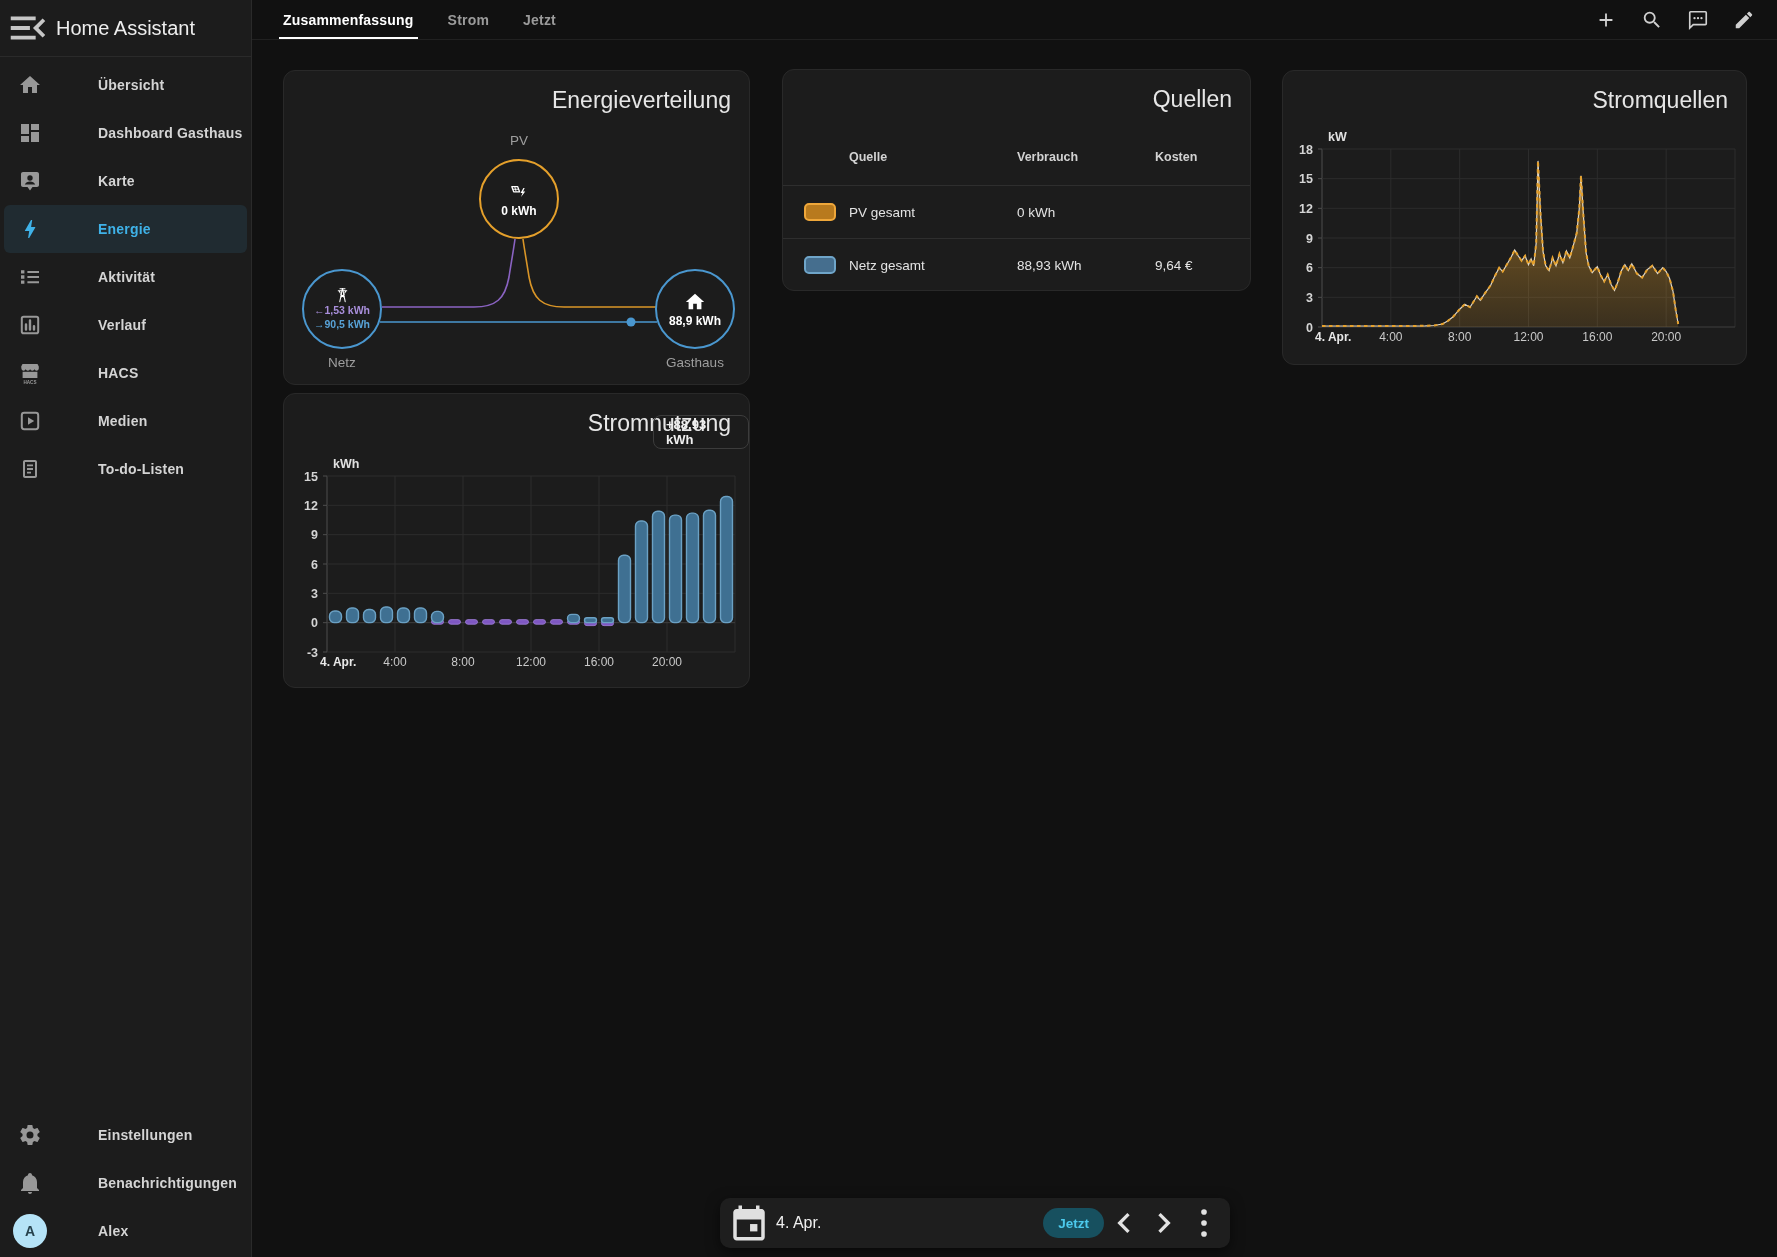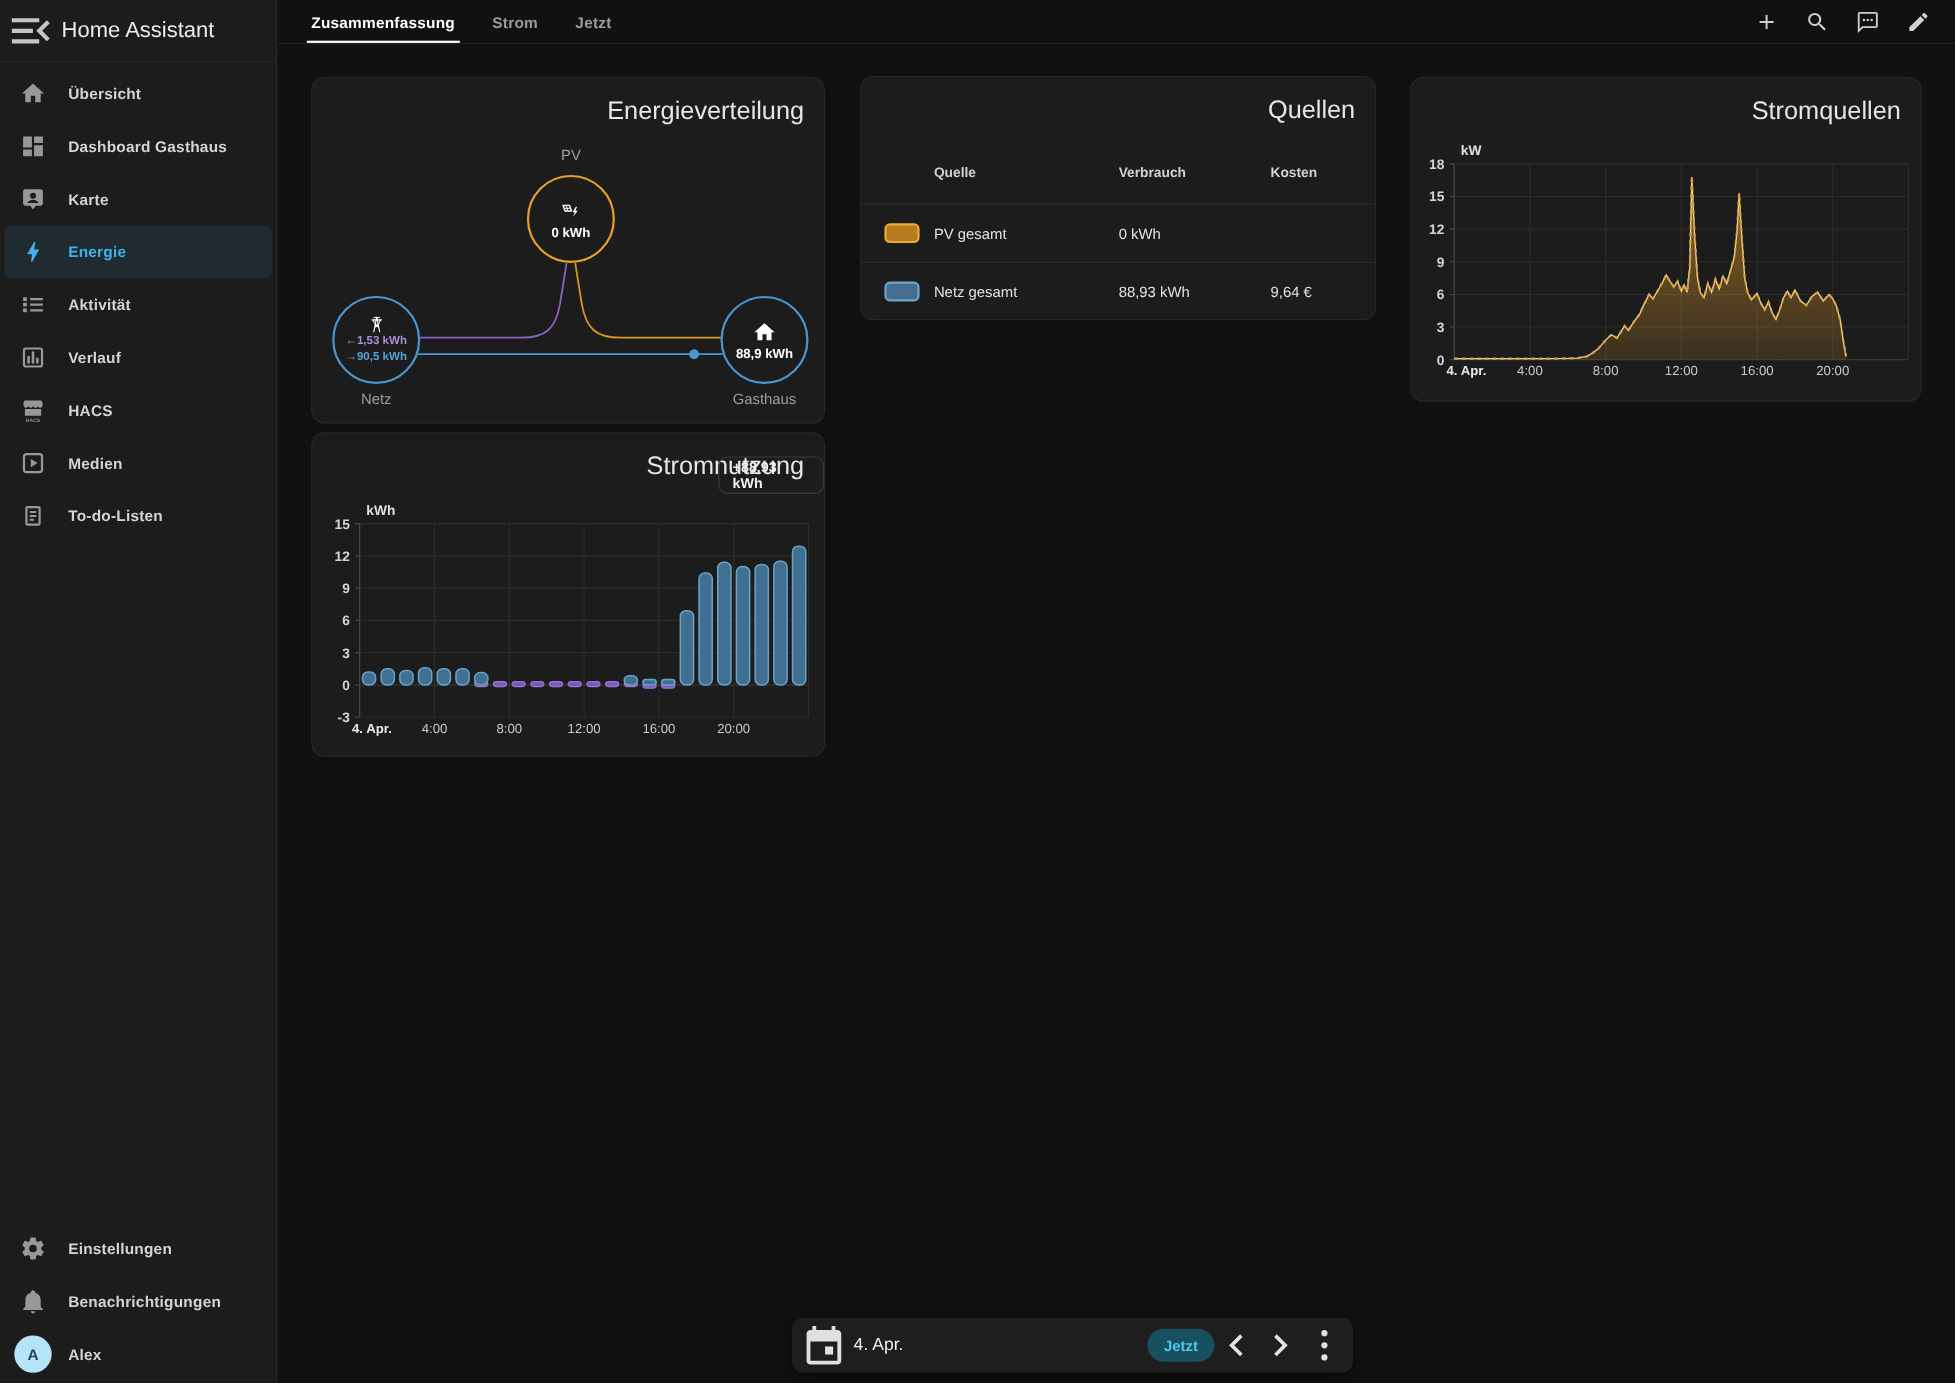--- a/index.html
+++ b/index.html
@@ -11,21 +11,21 @@
   }
   
   .sidebar { position:absolute; left:0; top:0; width:252px; height:1257px;
     background:#1c1c1c; border-right:1px solid #2a2a2a; z-index:5; }
   .sb-header { height:57px; border-bottom:1px solid #2a2a2a; display:flex; align-items:center; }
   .menu-btn { width:46px; height:46px; margin-left:5px; display:flex; align-items:center;
     justify-content:center; color:#c6c6c6; cursor:pointer; }
   .menu-btn svg { width:22px; height:22px; }
   .sb-title { font-size:20px; color:#ededed; margin-left:5px; }
   .sb-items { position:absolute; top:61px; left:0; right:0; }
-  .sb-item { height:48px; margin:0 4px; border-radius:6px; display:flex; align-items:center; cursor:pointer; }
+  .sb-item { height:48px; margin:0 4px; border-radius:6px; display:flex; align-items:center; cursor:pointer;gap:36px; }
   .sb-item .ic { width:24px; height:24px; margin-left:14px; color:#989898; flex:none; }
   .sb-item .ic svg { width:24px; height:24px; }
   .sb-item .lbl { margin-left:20px; font-size:14px; font-weight:700; color:#d4d4d4; letter-spacing:.2px; }
   .sb-item.active { background:rgba(64,178,232,0.10); }
   .sb-item.active .lbl { color:#3fb2e8; }
   .sb-item.active .ic { color:#3fb2e8; }
   .sb-bottom { position:absolute; bottom:2px; left:0; right:0; }
   .avatar { width:34px; height:34px; border-radius:50%; background:#b5e3f7; color:#27424d;
     font-size:14px; font-weight:700; display:flex; align-items:center; justify-content:center;
     margin-left:9px; flex:none; }

